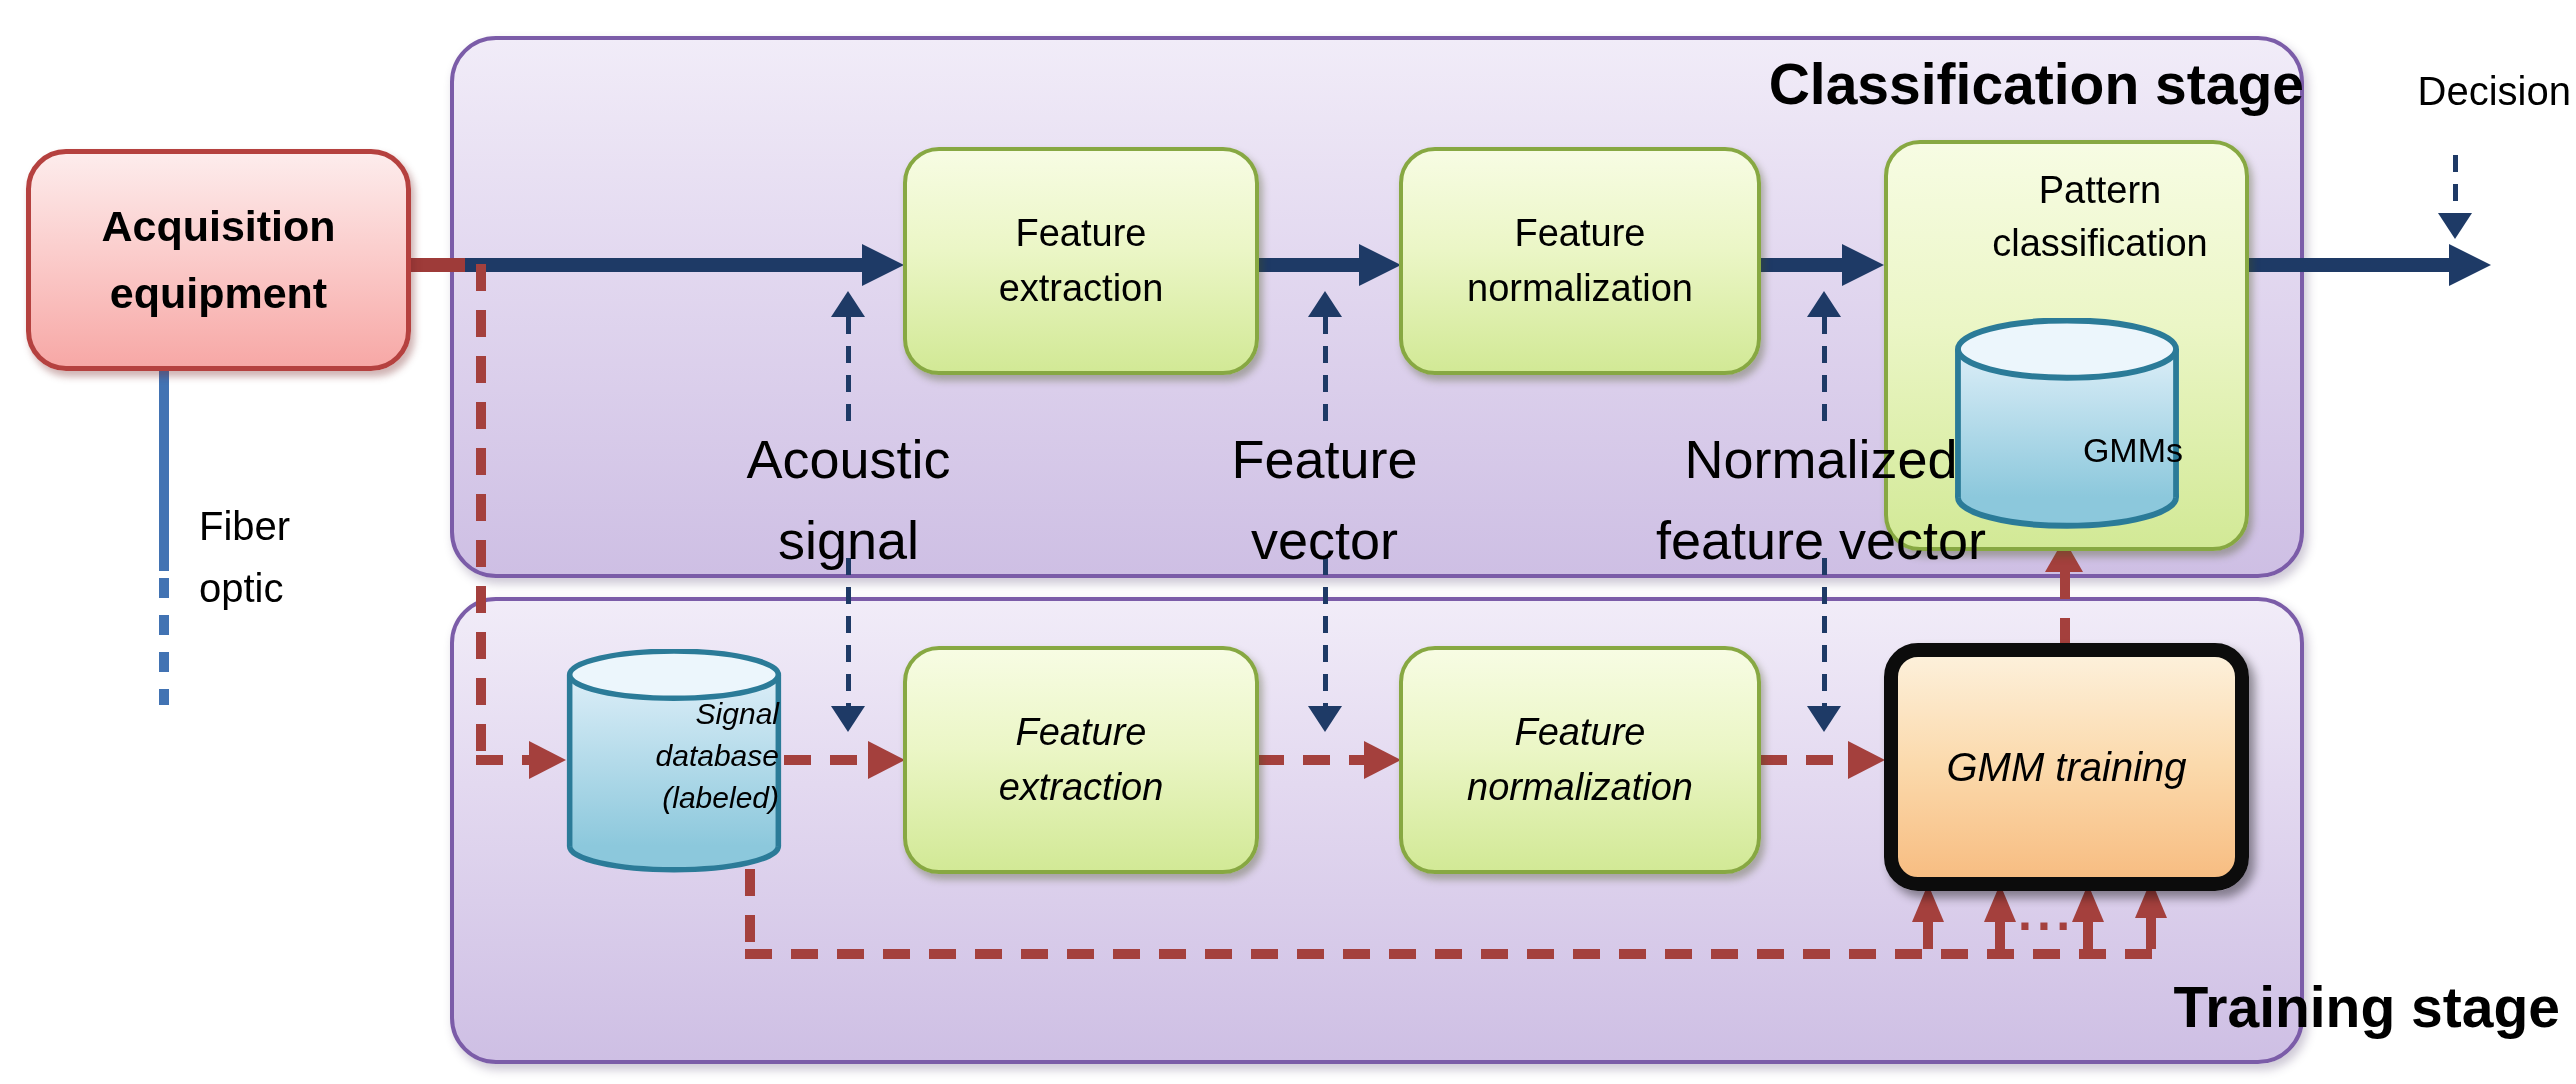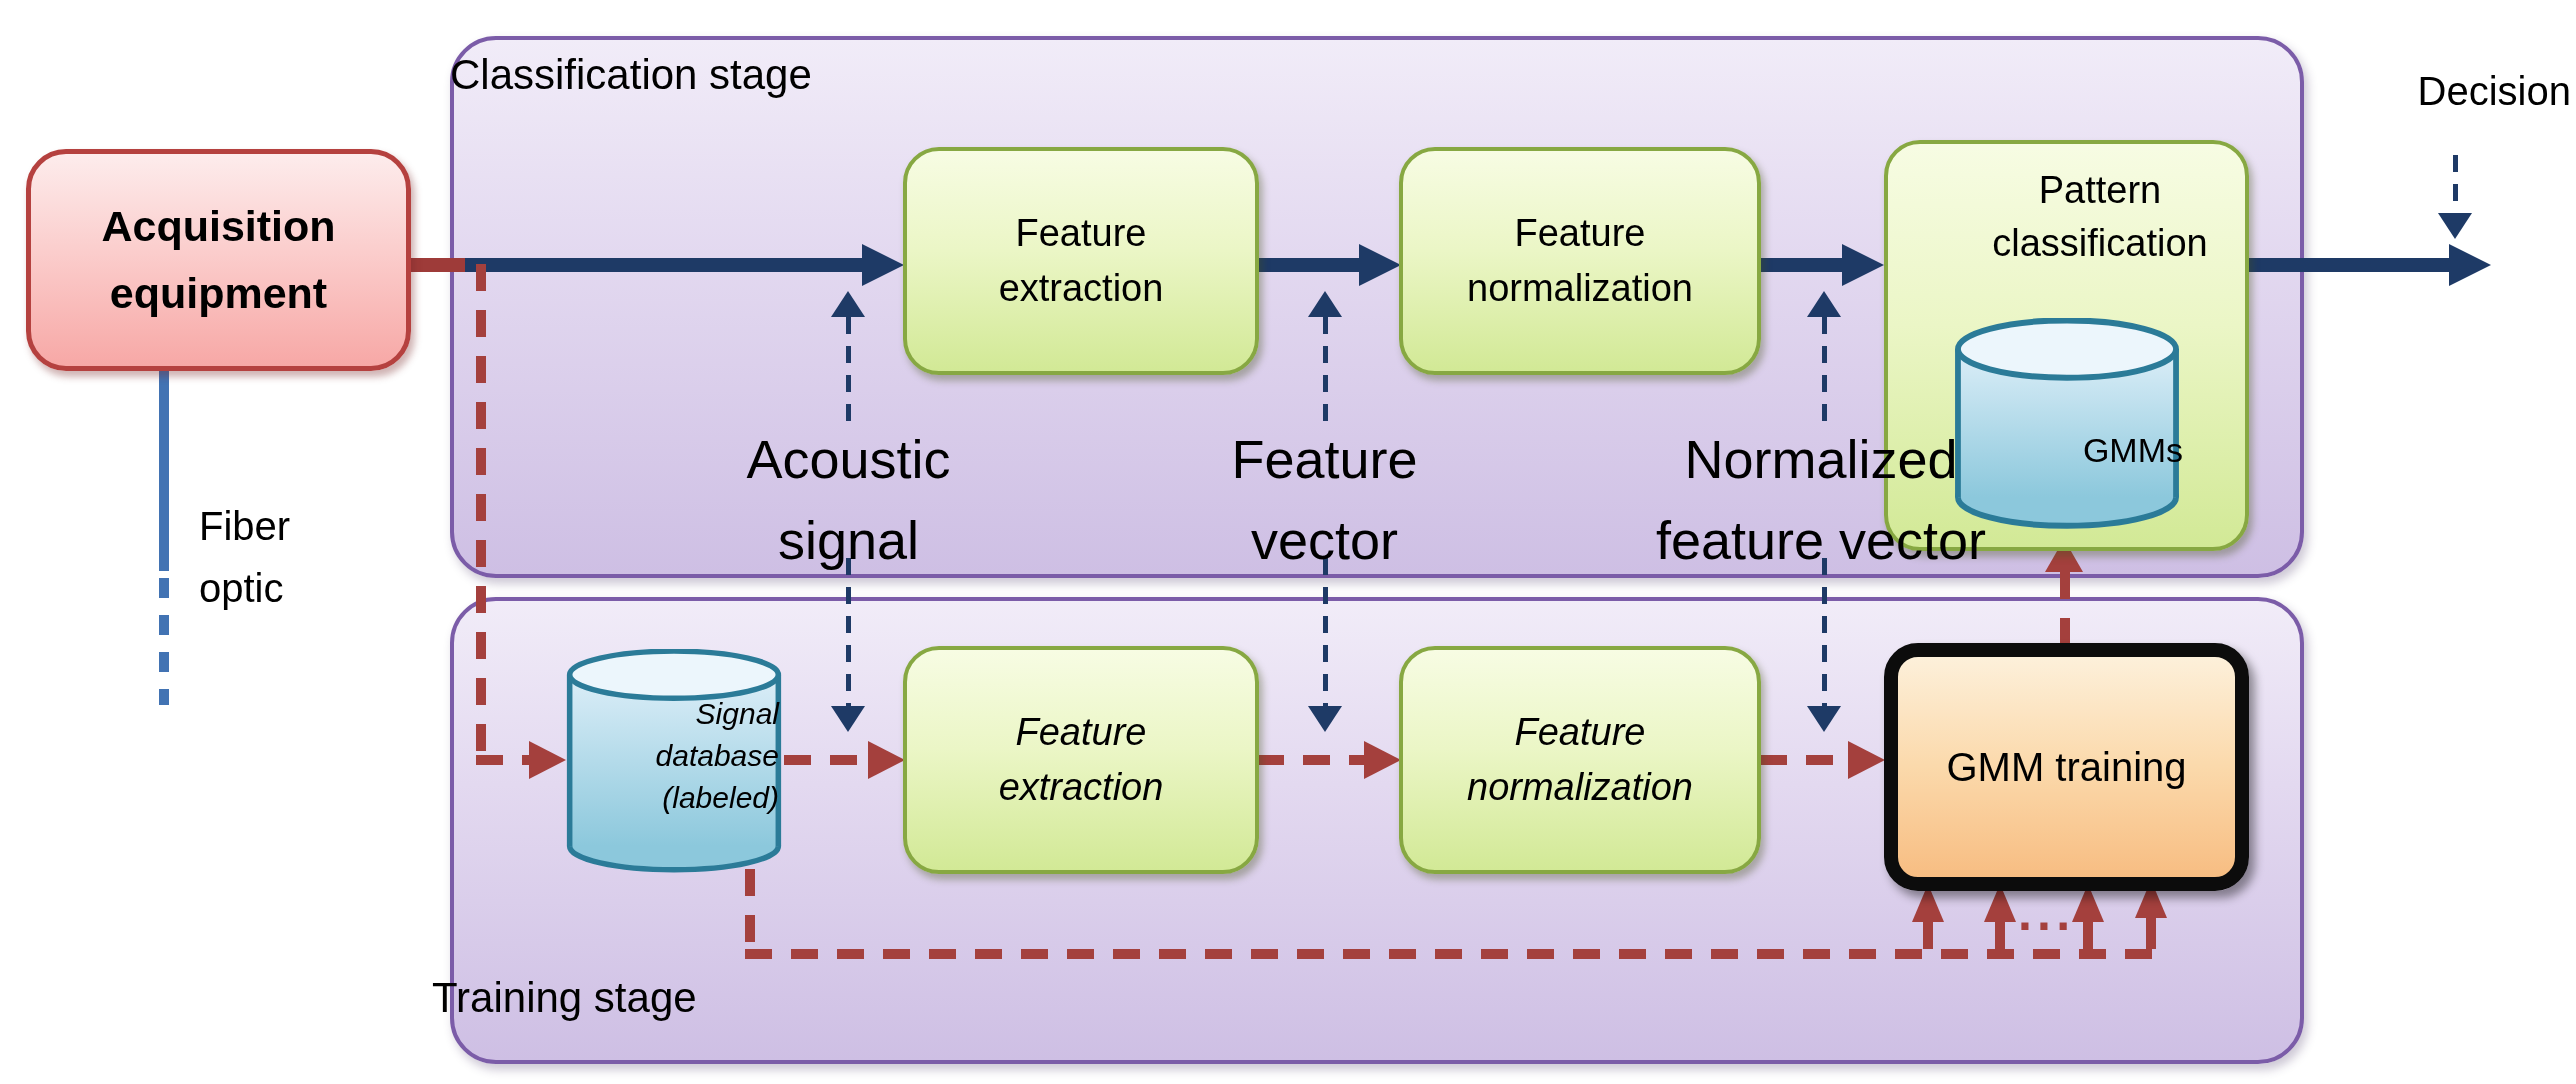--- a/index.html
+++ b/index.html
@@ -10,24 +10,25 @@
   .stage {
     position: absolute;
     border: 4.6px solid #7b5ca8;
     border-radius: 46px;
     background: linear-gradient(180deg, #f1ecf8 0%, #e3d9f0 40%, #cebfe4 100%);
     box-shadow: 3.9px 5.2px 9.1px rgba(60,40,90,0.25);
     z-index: 1;
   }
   .stage-title {
     position: absolute;
-    text-align: left;
-    font-size: 42px;
+    text-align: right;
+    font-size: 57px;
     color: #000;
     z-index: 2;
+    font-weight: bold;
   }
 
   
   .process {
     position: absolute;
     border: 4.6px solid #87a842;
     border-radius: 36px;
     background: linear-gradient(180deg, #f7fce3 0%, #ebf6c6 45%, #d2e996 100%);
     box-shadow: 3.9px 5.2px 7.8px rgba(70,80,30,0.35);
     display: flex; align-items: center; justify-content: center;
@@ -56,20 +57,21 @@
 
   .gmm-training {
     position: absolute;
     border: 14.4px solid #0c0c0c;
     border-radius: 34px;
     background: linear-gradient(180deg, #fdf0da 0%, #fbd9ab 50%, #f7bd82 100%);
     box-shadow: 5.2px 6.5px 9.1px rgba(0,0,0,0.4);
     display: flex; align-items: center; justify-content: center;
     text-align: center;
     font-size: 40px;
+    font-style: italic;
     z-index: 4;
   }
 
   .pc-label {
     position: absolute;
     text-align: center;
     font-size: 38px;
     line-height: 1.4;
     white-space: pre-line;
     z-index: 5;

